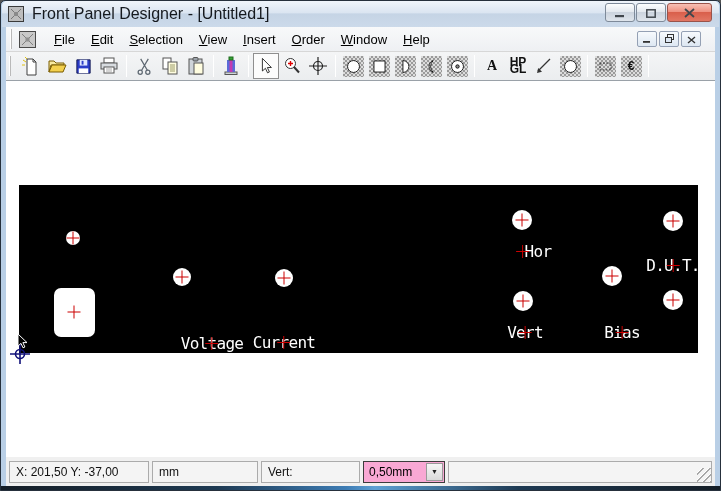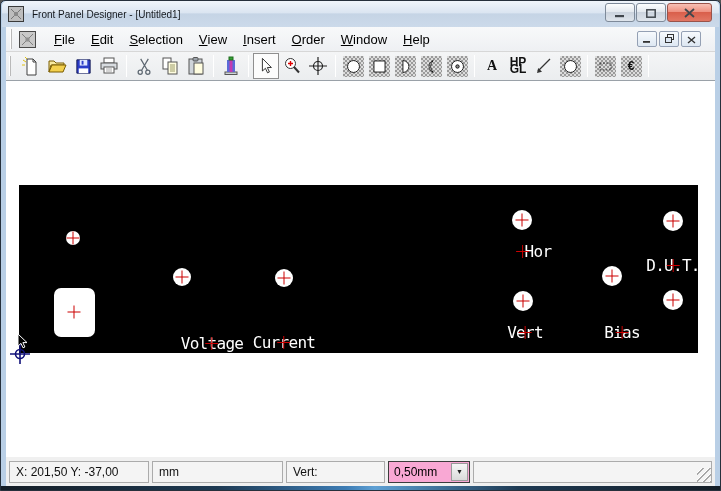--- a/index.html
+++ b/index.html
@@ -17,21 +17,21 @@
   }
 
   
   .titlebar {
     position:absolute; left:1px; right:1px; top:0; height:26px;
     background:linear-gradient(#f0f5fb,#dbe5f1 45%,#c5d4e5 50%,#ccdaea);
     border-radius:5px 5px 0 0;
     display:flex; align-items:center; padding:0 6px;
   }
   .titlebar .app-icon { width:18px; height:16px; margin-right:6px; display:flex; align-items:center; }
-  .title-text { font-size:10px; color:#15191e; }
+  .title-text { font-size:16px; color:#15191e; }
   .win-controls { position:absolute; top:2px; right:7px; display:flex; }
   .cap-btn {
     width:30px; height:19px; margin-left:1px;
     border:1px solid #7e8a99; border-radius:3px;
     background:linear-gradient(#fdfefe,#e4e9ef 45%,#ccd4de 50%,#dfe5ec);
     display:flex; align-items:center; justify-content:center;
   }
   .cap-btn.close-btn {
     width:45px; border-color:#99534a;
     background:linear-gradient(#f7c0b5,#ee9181 45%,#d95f4b 50%,#e27764);
@@ -413,21 +413,21 @@
         </svg></div>
       <div class="mouse-cursor" style="left: 11px; top: 252px;"><svg width="12" height="17" viewBox="0 0 12 17">
           <path d="M1 1v12l3-2.6 2 4.4 1.9-.8-2-4.4H10z" fill="#000" stroke="#fff"></path>
         </svg></div>
     </div>
 
   <div class="statusbar">
     <span class="sb-panel" style="width:140px">
       <span>X: 201,50  Y: -37,00</span>
     </span>
-    <span class="sb-panel" style="width:131px">
+    <span class="sb-panel" style="width:106px">
       <span>mm</span>
     </span>
     <span class="sb-panel" style="width:99px">
       <span>Vert:</span>
     </span>
     <span class="sb-combo">
       <span>0,50mm</span>
       <span class="combo-btn">
         <span>▼</span>
       </span>

